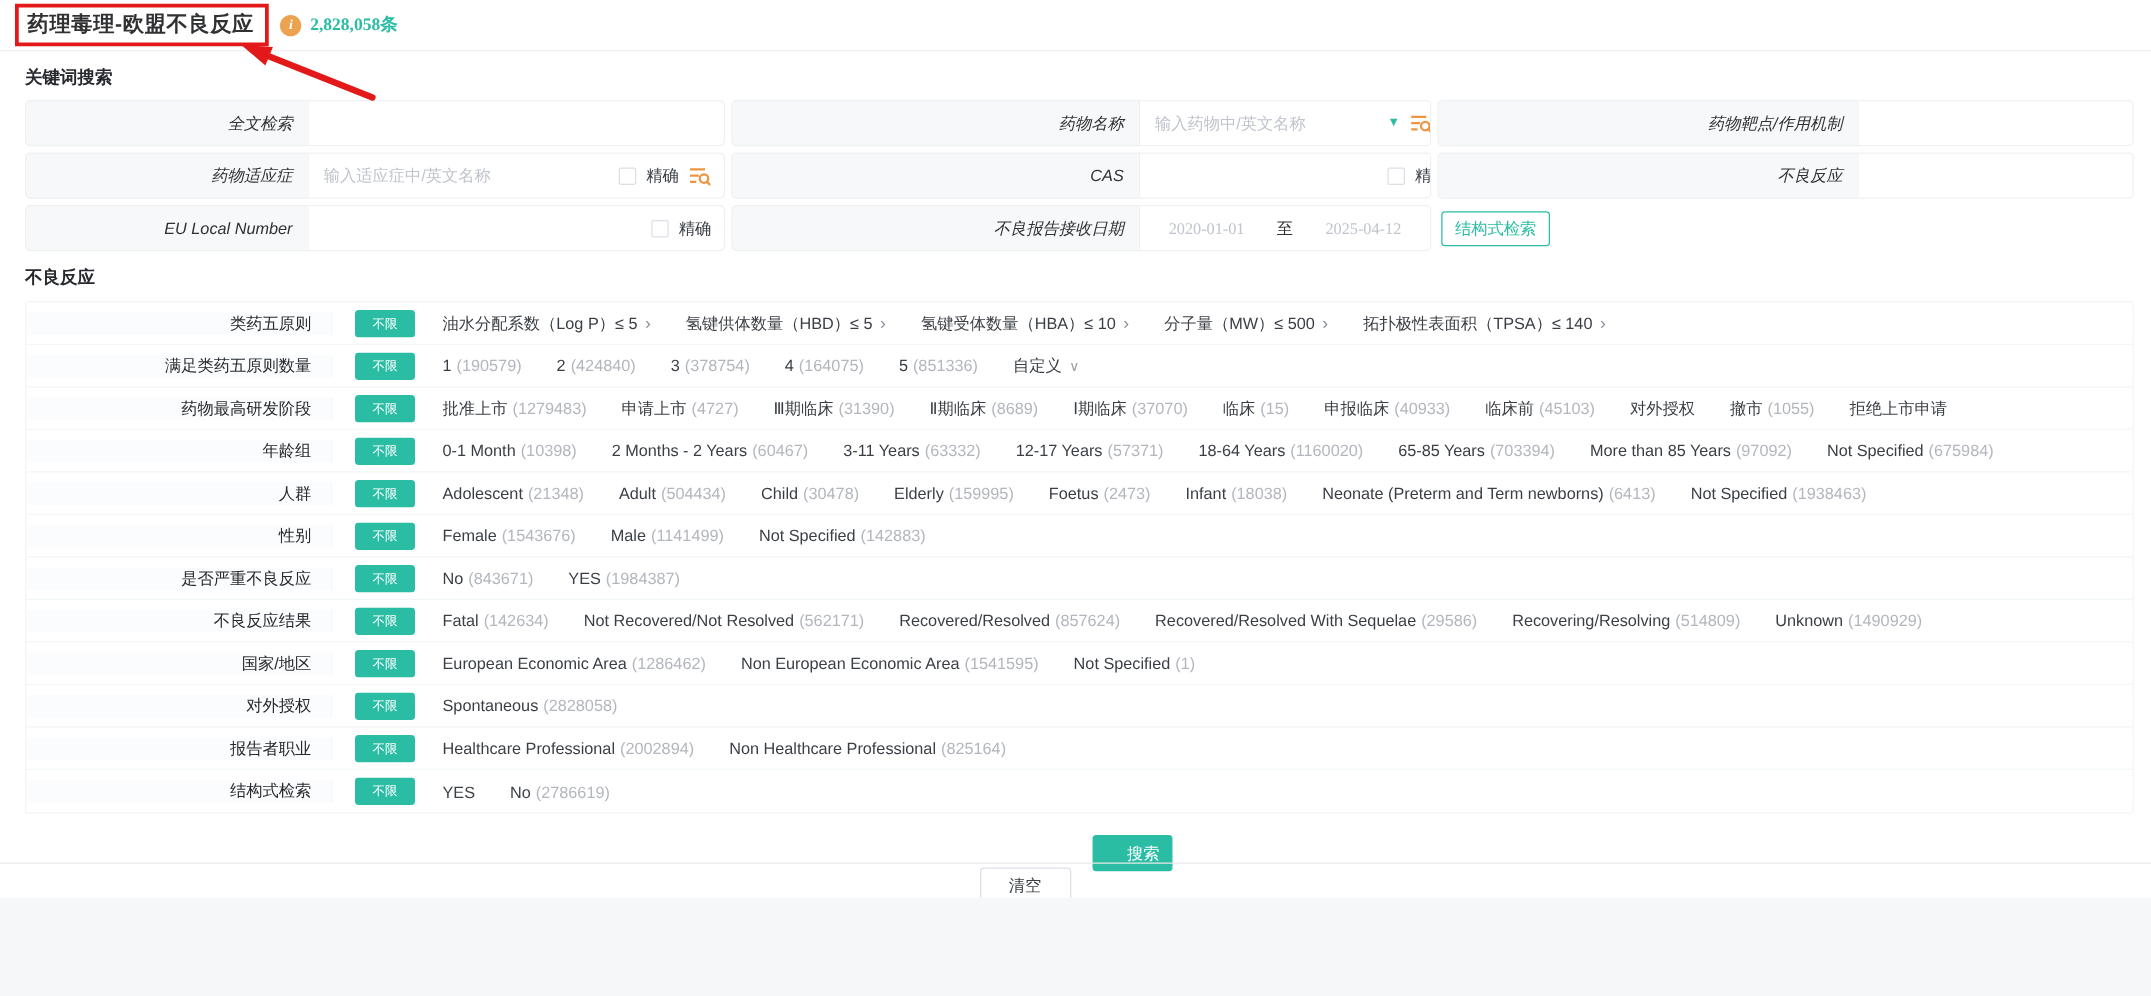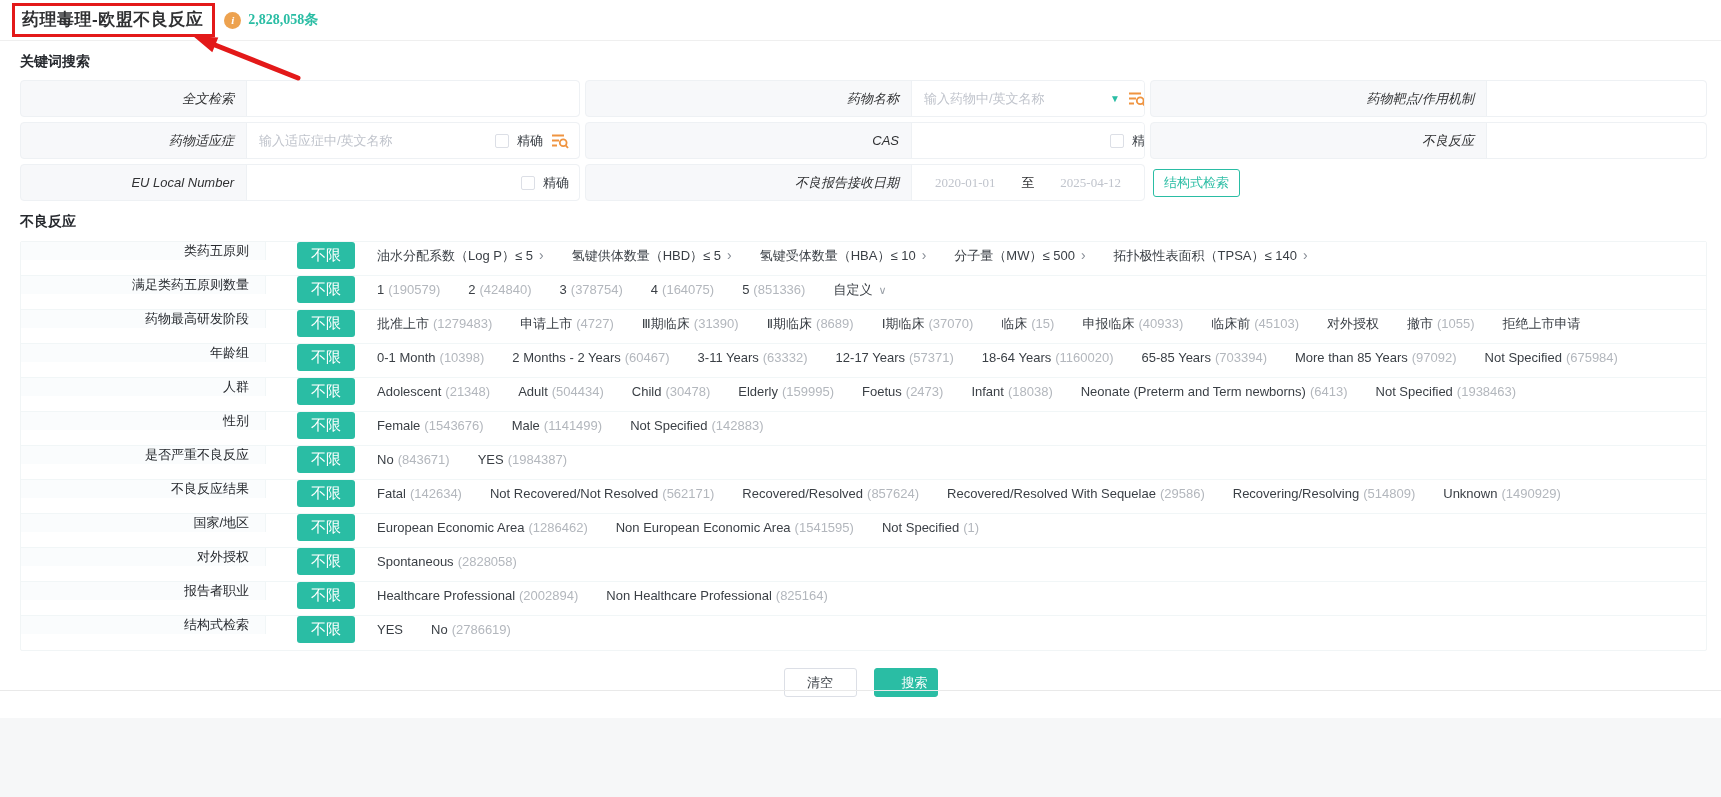--- a/index.html
+++ b/index.html
@@ -51,37 +51,37 @@
   .adv-icon{display:inline-flex;flex:0 0 auto;}
   .date-wrap{flex:1;display:flex;align-items:center;justify-content:space-around;font-family:Liberation Serif, serif;}
   .date-val{color:var(--ph);}
   .date-to{color:var(--txt);}
   .struct-btn{margin:4px 0 0 2px;height:28px;padding:0 10px;background:#fff;
     border:1px solid var(--teal);border-radius:3px;color:var(--teal);font-size:13px;
     font-family:inherit;cursor:pointer;}
 
   
   .filter-table{margin:10px 14px 0 20px;border:1px solid #f1f5f6;border-radius:2px;}
-  .filter-row{display:flex;align-items:flex-start;border-bottom:1px solid #f1f6f7;min-height:34px;gap:13px;}
+  .filter-row{display:flex;align-items:center;border-bottom:1px solid #f1f6f7;min-height:34px;}
   .filter-row:last-child{border-bottom:none;}
   .row-label{flex:0 0 245px;background:#fafcfd;display:flex;align-items:center;justify-content:flex-end;
     padding-right:16px;color:#26292e;white-space:nowrap;border-right:1px solid #f1f6f7;}
   .row-content{flex:1;display:flex;align-items:center;padding-left:18px;white-space:nowrap;overflow:hidden;background:#fff;}
-  .badge{background:var(--teal);color:#fff;padding:4px 14px;border-radius:3px;font-size:15px;
+  .badge{background:var(--teal);color:#fff;padding:4px 14px;border-radius:3px;font-size:10px;
     margin-right:22px;flex:0 0 auto;cursor:pointer;}
   .opt{margin-right:28px;color:#3a3f45;cursor:pointer;flex:0 0 auto;}
   .opt .cnt{color:var(--gray-txt);margin-left:4px;}
   .opt .sfx{margin-left:6px;color:#878d96;}
   .opt .sfx.chev{font-size:14px;}
   .opt .sfx.caret{font-size:11px;color:#9aa0a8;}
 
   
   .actions{display:flex;justify-content:center;gap:17px;margin-top:17px;}
   .btn{height:29px;border-radius:3px;font-size:13px;font-family:inherit;cursor:pointer;}
-  .btn-clear{width:73px;background:#fff;border:1px solid #dcdfe6;color:#3a3f45;}
+  .btn-clear{width:73px;background:#fff;border:1px solid #dcdfe6;color:#3a3f45;margin-top:26px;}
   .btn-search{width:64px;background:var(--teal);border:1px solid var(--teal);color:#fff;padding-left:24px;}
 
   
   .footer-divider{position:absolute;left:0;top:690px;width:1721px;height:0;border-top:1px solid #e9e9e9;}
   .footer-strip{position:absolute;left:0;top:718px;width:1721px;height:79px;background:#f6f7f8;}
 </style>
 </head>
 <body>
 
 <div class="header">

